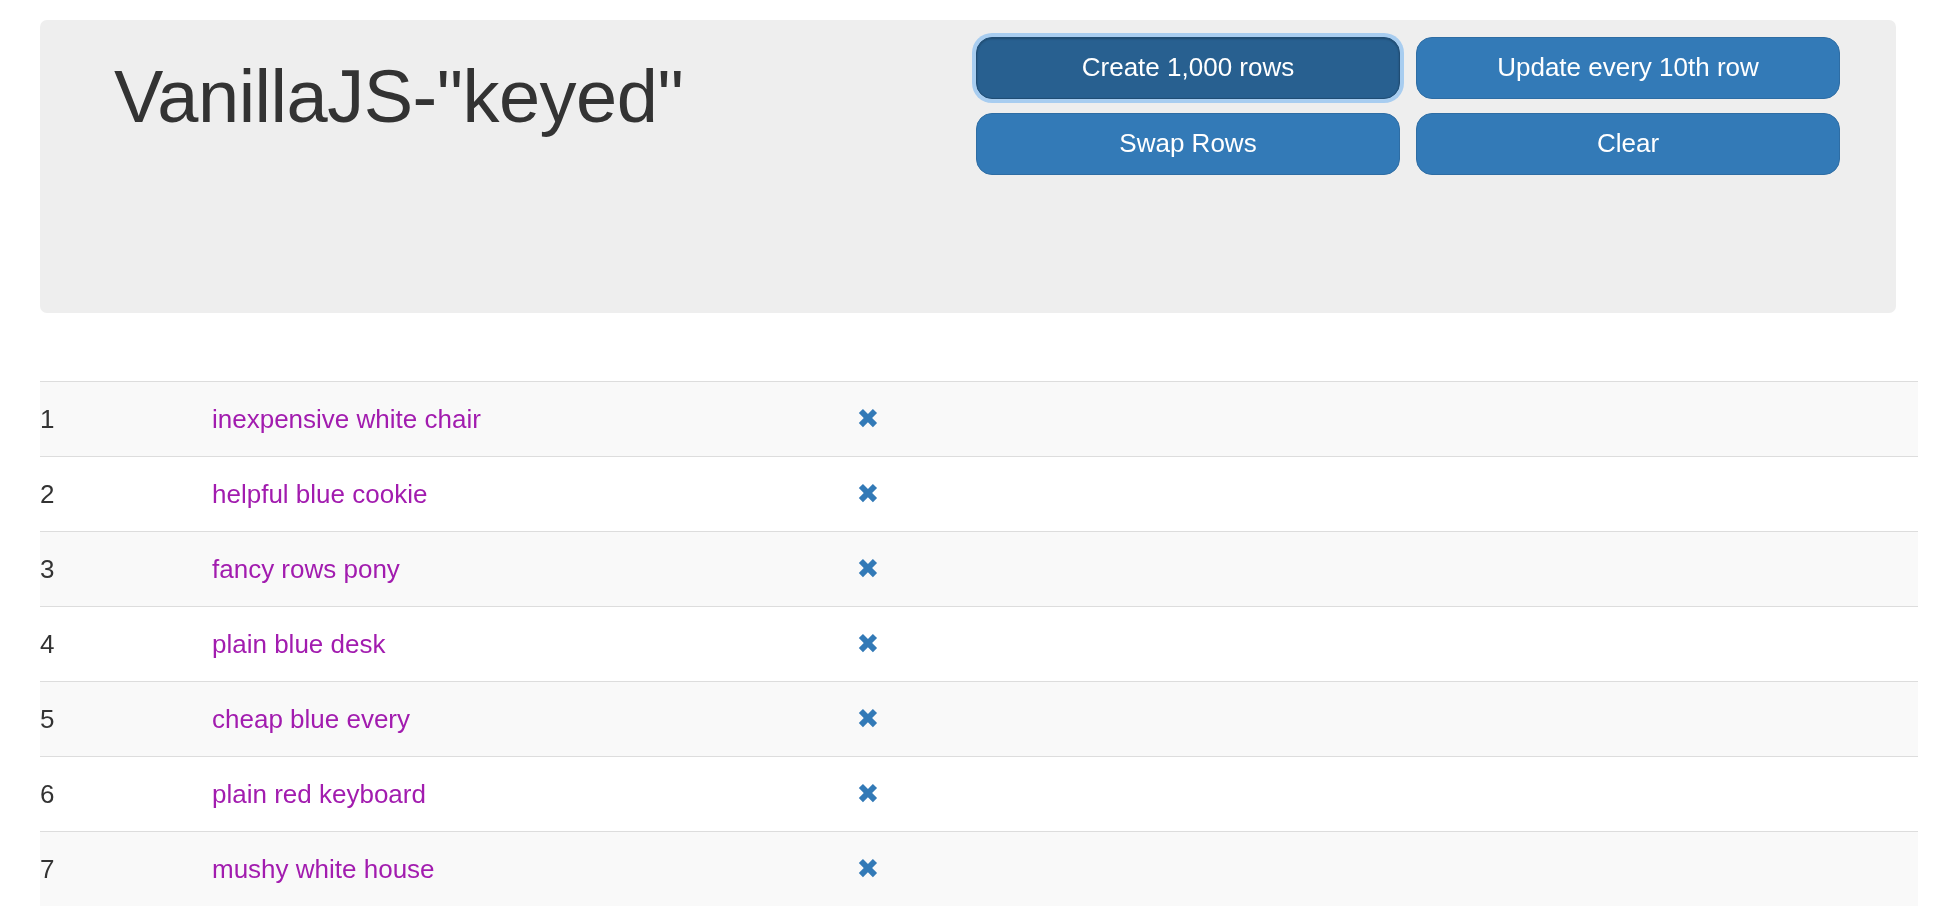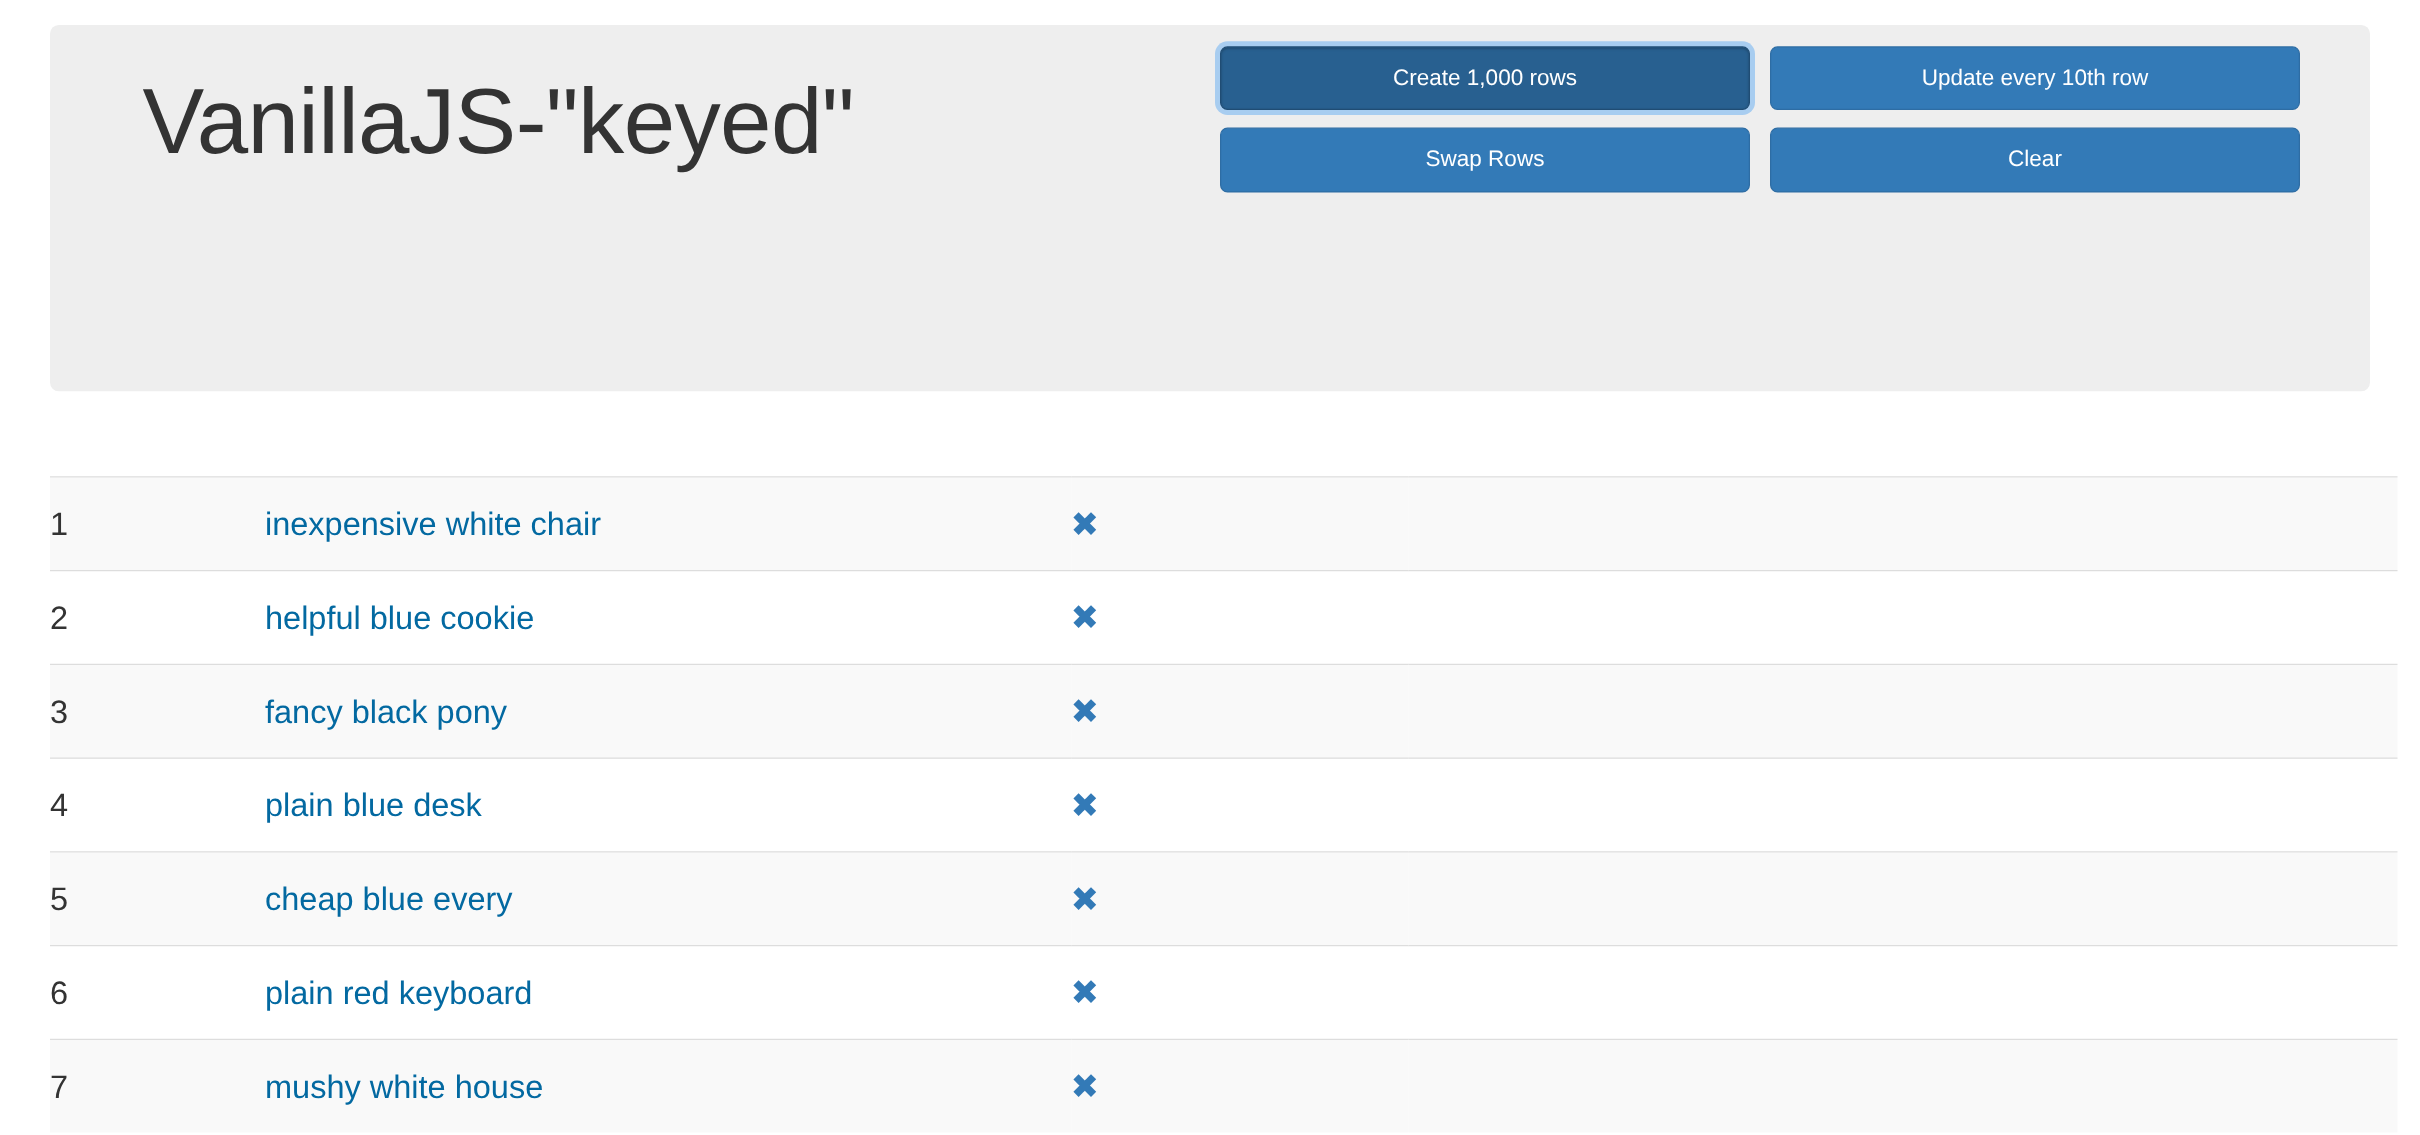--- a/index.html
+++ b/index.html
@@ -88,24 +88,24 @@
   .btn-cell:nth-child(even) {
     padding: 0 0 14px 8px;
   }
 
   .btn {
     display: block;
     width: 100%;
     box-sizing: border-box;
     background-color: #337ab7;
     border: 1px solid #2e6da4;
-    border-radius: 6px;
+    border-radius: 16px;
     color: #ffffff;
     font-family: "Liberation Sans", sans-serif;
-    font-size: 18px;
+    font-size: 26px;
     line-height: 1.3;
     padding: 13px 16px;
     text-align: center;
     cursor: pointer;
     -webkit-font-smoothing: antialiased;
   }
 
   .btn.is-focused {
     background-color: #286090;
     border-color: #204d74;
@@ -158,21 +158,21 @@
   td.col-remove {
     width: 270px;
     box-sizing: border-box;
   }
 
   td.col-spacer {
     width: auto;
   }
 
   a.row-label {
-    color: #0369a1;
+    color: #a21caf;
     text-decoration: none;
     cursor: pointer;
   }
 
   a.remove-link {
     color: #337ab7;
     text-decoration: none;
     cursor: pointer;
     display: inline-block;
   }
@@ -236,21 +236,21 @@
               <td class="col-spacer"></td>
             </tr>
             <tr class="even">
               <td class="col-id">2</td>
               <td class="col-label"><a class="row-label">helpful blue cookie</a></td>
               <td class="col-remove"><a class="remove-link"><span class="remove-glyph">✖</span></a></td>
               <td class="col-spacer"></td>
             </tr>
             <tr class="odd">
               <td class="col-id">3</td>
-              <td class="col-label"><a class="row-label">fancy black pony</a></td>
+              <td class="col-label"><a class="row-label">fancy rows pony</a></td>
               <td class="col-remove"><a class="remove-link"><span class="remove-glyph">✖</span></a></td>
               <td class="col-spacer"></td>
             </tr>
             <tr class="even">
               <td class="col-id">4</td>
               <td class="col-label"><a class="row-label">plain blue desk</a></td>
               <td class="col-remove"><a class="remove-link"><span class="remove-glyph">✖</span></a></td>
               <td class="col-spacer"></td>
             </tr>
             <tr class="odd">

